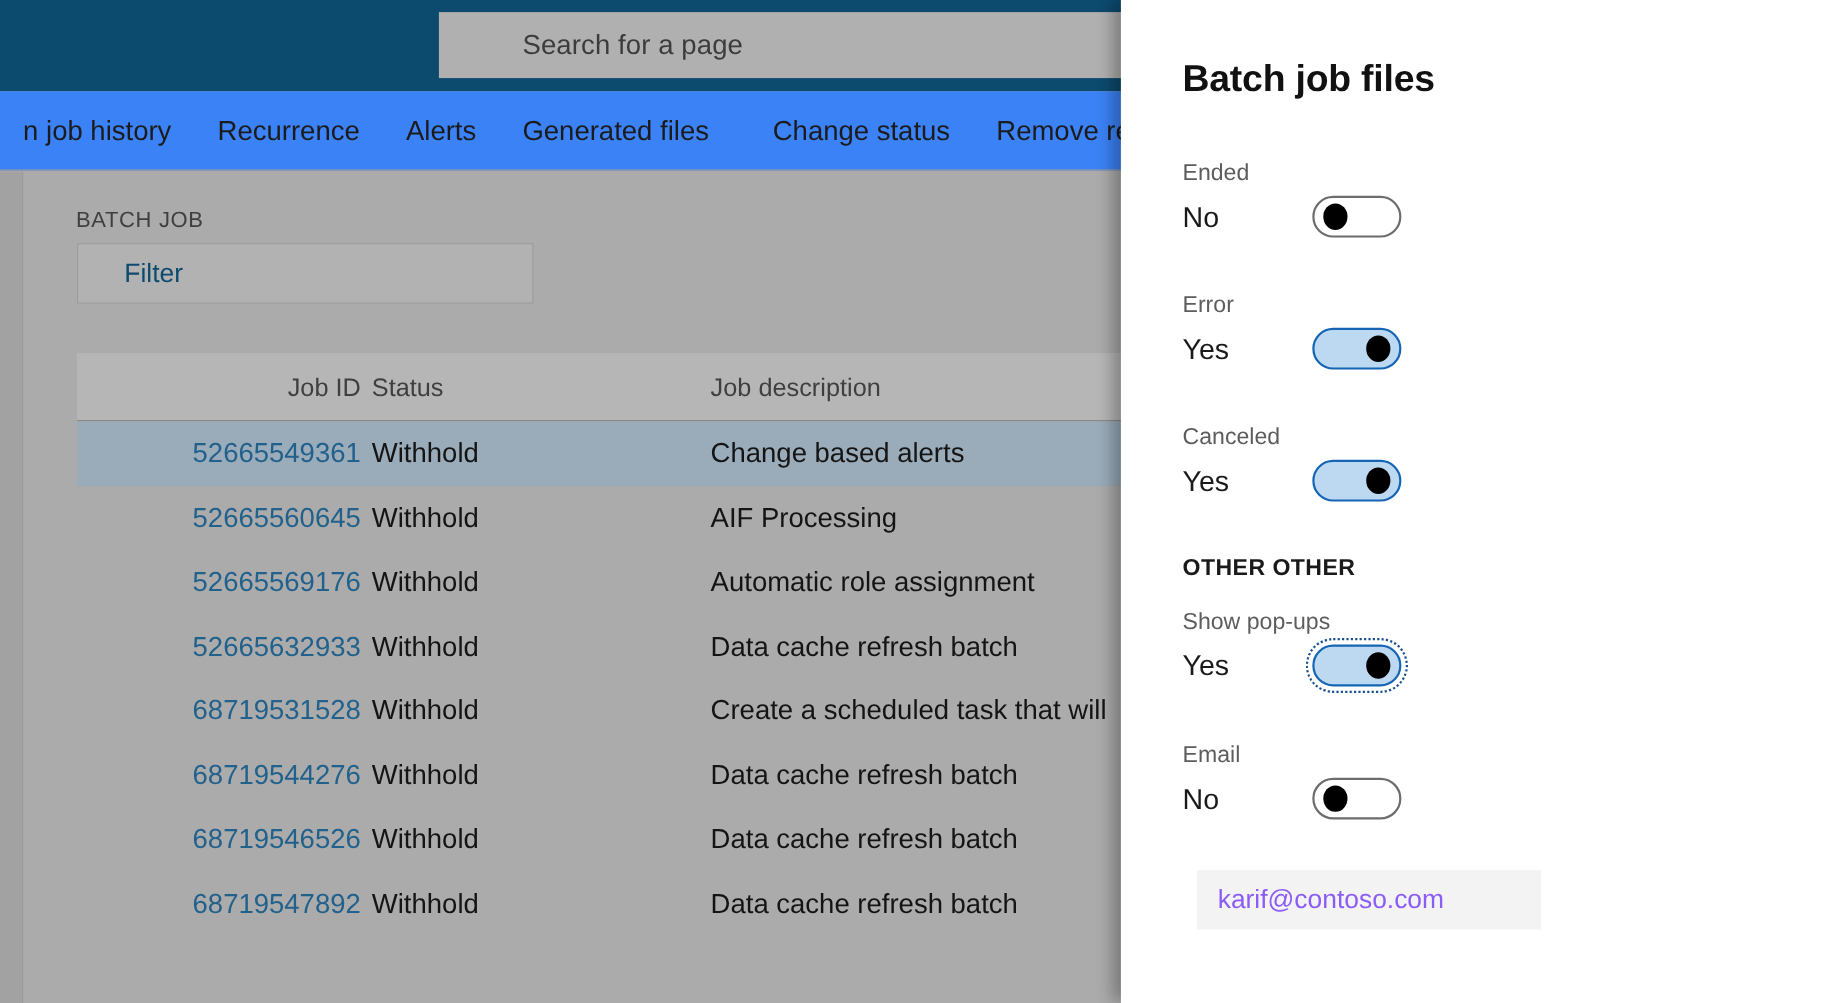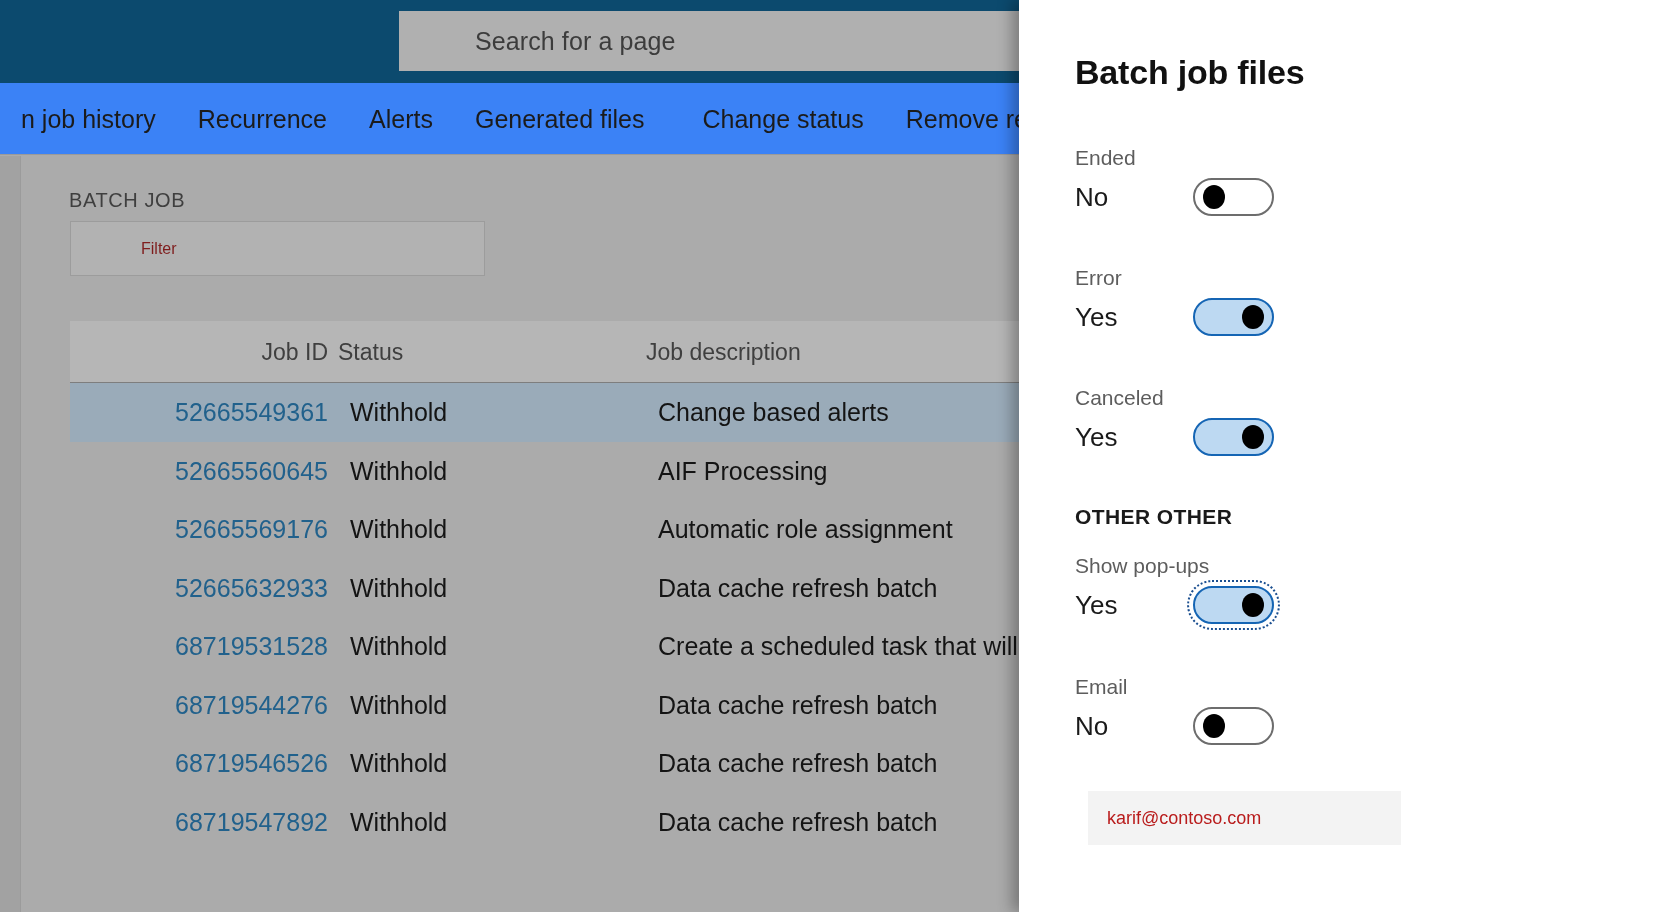--- a/index.html
+++ b/index.html
@@ -61,21 +61,21 @@
   #sectionlabel {
     position: absolute; left: 69px; top: 33px;
     font-size: 20px; color: #3f3f3f; letter-spacing: .6px;
   }
 
   #filterbox {
     position: absolute; left: 70px; top: 65px; width: 415px; height: 55px;
     background: #b2b2b2; border: 1px solid #9c9c9c;
     display: flex; align-items: center;
   }
-  #filterbox .ph { margin-left: 70px; font-size: 16px; color: #7f1d1d; }
+  #filterbox .ph { margin-left: 42px; font-size: 24px; color: #0c4a6e; }
 
   
   #grid {
     position: absolute; left: 70px; top: 165px; right: 0; bottom: 0; text-decoration: underline;
   }
   #gridhead {
     height: 62px; background: #b6b6b6;
     border-bottom: 1px solid #7e7e7e;
     position: relative;
   }
@@ -86,21 +86,21 @@
   .c-jobid  { left: 0px;   width: 258px; text-align: right; }
   .c-status { left: 268px; width: 290px; text-align: left; }
   .c-desc   { left: 576px; width: 444px; text-align: left; }
 
   .grow {
     position: relative; height: 58.5px;
   }
   .grow.selected { background: #9aabb9; }
   .grow .cell {
     position: absolute; top: 0; line-height: 58.5px;
-    font-size: 25px; color: #141414; white-space: nowrap; padding-left: 12px;
+    font-size: 25px; color: #141414; white-space: nowrap;
   }
   .grow .cell.jobid { color: #21618c; }
 
   
   #panel {
     position: absolute; right: 0; top: 0; width: 644px; height: 912px;
     background: #ffffff;
     box-shadow: -7px 0 14px rgba(0,0,0,.30);
   }
   #panel-title {
@@ -138,21 +138,21 @@
   .grouphdr {
     position: absolute; left: 56px;
     font-size: 21px; font-weight: bold; color: #1a1a1a; letter-spacing: .4px;
   }
 
   #emailfield {
     position: absolute; left: 69px; top: 791px; width: 313px; height: 54px;
     background: #f3f3f3;
     display: flex; align-items: center;
   }
-  #emailfield .val { margin-left: 19px; font-size: 18px; color: #b91c1c; }
+  #emailfield .val { margin-left: 19px; font-size: 24px; color: #8b5cf6; }
 </style>
 </head>
 <body>
 
 <div id="app">
 
   <div id="backdrop">
 
     <div id="topbar">
       <div id="searchbox">

